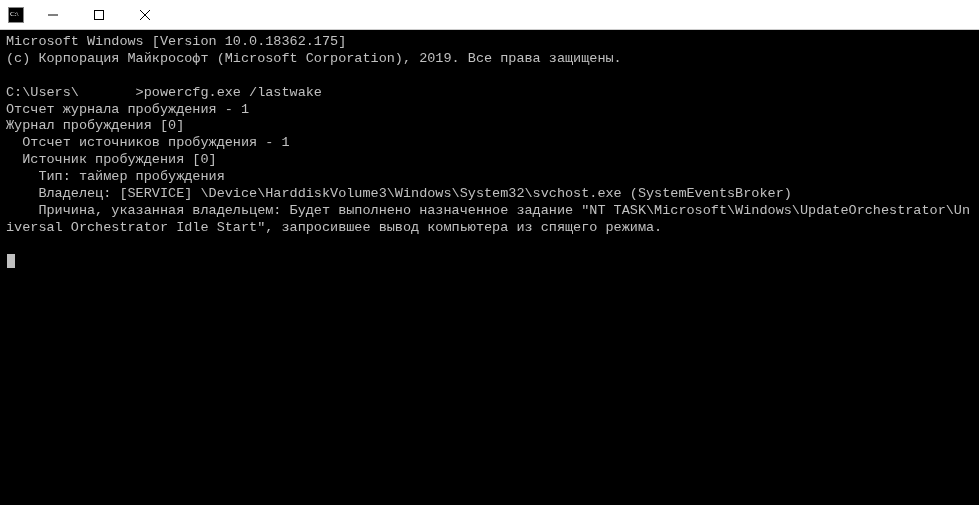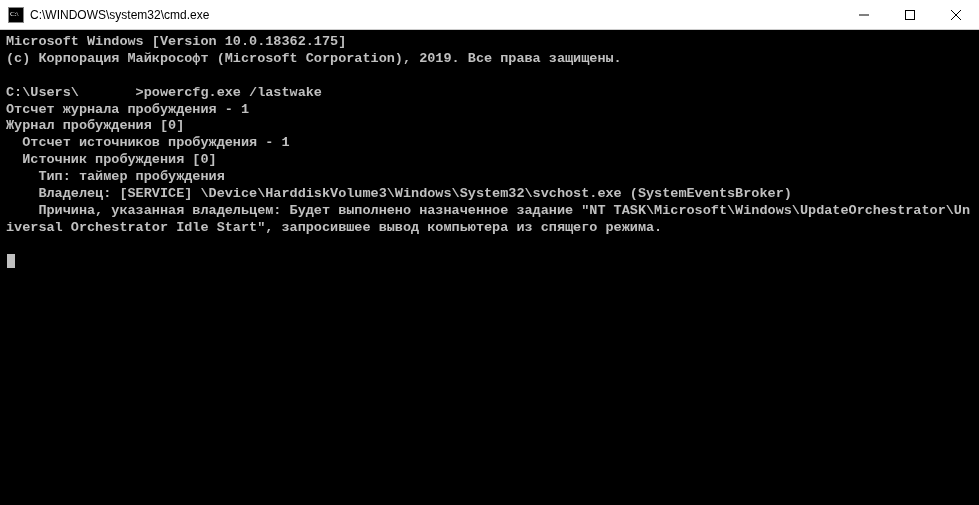--- a/index.html
+++ b/index.html
@@ -50,21 +50,20 @@
     .terminal {
       background: #000;
       color: #c0c0c0;
       padding: 4px 6px;
       font-size: 13.5px;
       line-height: 1.25;
       white-space: pre-wrap;
       word-break: break-all;
       width: 979px;
       height: 475px;
-      font-weight: bold;
     }
     .cursor {
       display: inline-block;
       width: 8px;
       height: 14px;
       background: #c0c0c0;
       vertical-align: text-bottom;
       margin-left: 1px;
     }
   </style>
@@ -72,21 +71,20 @@
 <body>
 
 <div class="titlebar">
   <span class="titlebar-icon">
     <svg viewBox="0 0 16 16">
       <rect x="0" y="0" width="16" height="16" fill="#000"></rect>
       <rect x="0.5" y="0.5" width="15" height="15" fill="none" stroke="#888" stroke-width="1"></rect>
       <text x="2" y="9" font-size="7" fill="#fff" font-family="Consolas">C:\</text>
     </svg>
   </span>
-  <span class="titlebar-title">C:\WINDOWS\system32\cmd.exe</span>
   <div class="titlebar-controls">
     <div class="titlebar-btn">
       <svg width="10" height="10" viewBox="0 0 10 10">
           <line x1="0" y1="5" x2="10" y2="5" stroke="#000" stroke-width="1"></line>
         </svg>
     </div>
     <div class="titlebar-btn">
       <svg width="10" height="10" viewBox="0 0 10 10">
           <rect x="0.5" y="0.5" width="9" height="9" fill="none" stroke="#000" stroke-width="1"></rect>
         </svg>

